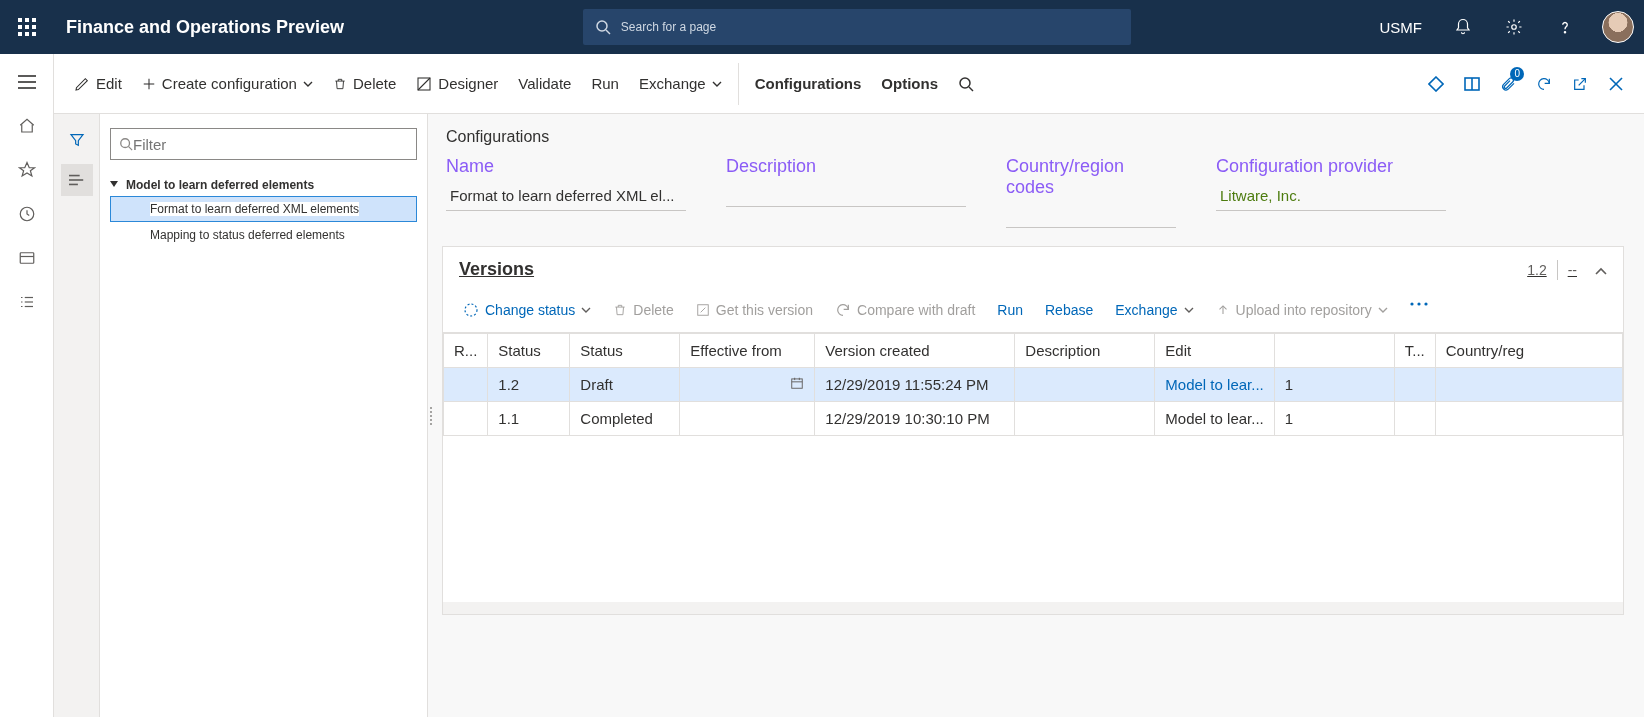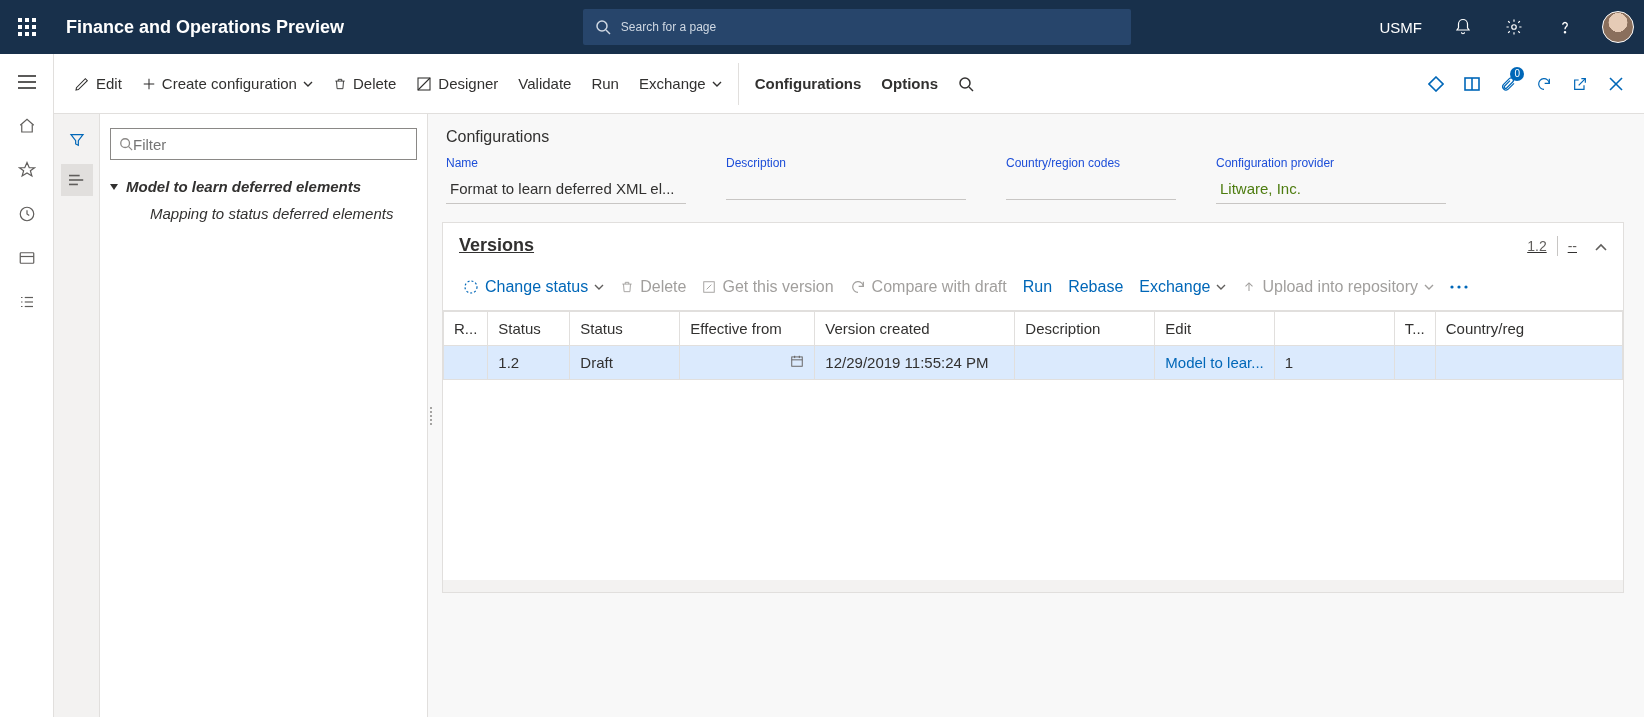--- a/index.html
+++ b/index.html
@@ -36,47 +36,47 @@
   
   .content-row { flex:1; display:flex; overflow:hidden; }
 
   .view-strip { width: 46px; background:#f3f2f1; display:flex; flex-direction:column; align-items:center; border-right:1px solid #e1dfdd; padding-top:6px; }
   .view-strip .vbtn { width:32px; height:32px; margin:4px 0; display:flex; align-items:center; justify-content:center; cursor:pointer; color:#0067b8; }
   .view-strip .vbtn.active { background:#e1dfdd; color:#605e5c; }
 
   .tree-pane { width: 328px; border-right:1px solid #e1dfdd; background:#fff; display:flex; flex-direction:column; padding:14px 10px 0 10px; }
   .filter-input { border:1px solid #8a8886; height:32px; display:flex; align-items:center; padding:0 8px; color:#605e5c; }
   .filter-input input { border:0; outline:0; font-size:15px; flex:1; background:transparent; }
-  .tree { margin-top:14px; font-size:15px;font-style:italic; }
+  .tree { margin-top:14px; font-size:12px; }
   .tree-root { display:flex; align-items:center; gap:6px; font-weight:600; padding:4px 0 4px 0; cursor:pointer; }
   .tree-root .tri { width:10px; display:inline-block; }
   .tree-child { padding:6px 0 6px 40px; cursor:pointer; }
   .tree-child.selected { background:#cfe3fb; border:1px solid #2b88d8; padding-left:39px; padding-top:5px; padding-bottom:5px;}
   .tree-child.selected span { background:#fff; }
 
   .detail-pane { flex:1; background:#f8f8f8; overflow:auto; padding: 14px 20px 20px 14px; position:relative; }
 
   .splitter-handle { position:absolute; left:0; top:50%; width:6px; height:38px; transform:translateY(-50%); display:flex; flex-direction:column; gap:2px; align-items:center; justify-content:center; cursor:col-resize; }
   .splitter-handle span{ width:2px; height:2px; background:#8a8886; border-radius:50%; }
 
   .hdr-title { font-size:16px; color:#323130; margin-bottom:10px; margin-left:4px; }
   .field-row { display:flex; gap:40px; margin-left:4px; margin-bottom:18px; }
   .fld { display:flex; flex-direction:column; }
-  .fld label { font-size:12px; color:#1d4ed8; margin-bottom:6px; }
+  .fld label { font-size:18px; color:#8b5cf6; margin-bottom:6px; }
   .fld .val { border-bottom:1px solid #c8c6c4; padding:4px 2px 6px 4px; min-height:24px; font-size:15px; white-space:nowrap; overflow:hidden; text-overflow:ellipsis; }
   .fld .val.link { color:#4d7c0f; cursor:pointer; }
 
   .card { background:#fff; border:1px solid #e1dfdd; margin-bottom:22px; }
   .card-hdr { display:flex; align-items:center; padding:12px 16px; font-size:18px; font-weight:600;text-decoration:underline; }
   .card-hdr .grow { flex:1; }
   .card-hdr .meta { font-size:14px; font-weight:400; color:#605e5c; padding:0 10px; }
   .card-hdr .divider { width:1px; height:20px; background:#c8c6c4; }
   .card-hdr .chev { cursor:pointer; color:#605e5c; padding-left:8px; }
 
-  .actionbar { display:flex; align-items:center; padding:6px 12px 10px 12px; font-size:16px; }
+  .actionbar { display:flex; align-items:flex-start; gap:6px; padding:6px 12px 10px 12px; font-size:14px; }
   .abtn { display:flex; align-items:center; gap:6px; padding:4px 8px; cursor:pointer; }
   .abtn.blue { color:#0067b8; }
   .abtn.grey { color:#a19f9d; }
 
   table.grid { width:100%; border-collapse:collapse; font-size:15px; }
   table.grid th { text-align:left; font-weight:400; color:#323130; border:1px solid #e1dfdd; padding:8px 10px; background:#fff; white-space:nowrap; overflow:hidden; text-overflow:ellipsis; }
   table.grid th:first-child { width:28px; }
   table.grid td { border:1px solid #e1dfdd; padding:8px 10px; white-space:nowrap; overflow:hidden; text-overflow:ellipsis; }
   table.grid tr.sel td { background:#dbeafd; }
   table.grid td.link { color:#0067b8; cursor:pointer; }
@@ -305,20 +305,23 @@
           <input placeholder="Filter" style="">
         </div>
         <div class="tree">
           <div class="tree-root">
             <span class="tri">
               <svg width="8" height="8" viewBox="0 0 8 8">
                   <path d="M0 0h8L4 6z" fill="#323130"></path>
                 </svg>
             </span>
             <span>Model to learn deferred elements</span>
+          </div>
+          <div class="tree-child selected">
+            <span>Format to learn deferred XML elements</span>
           </div>
           <div class="tree-child">
             <span>Mapping to status deferred elements</span>
           </div>
         </div>
       </div>
 
       <div class="detail-pane">
         <div class="splitter-handle">
           <span></span>
@@ -453,20 +456,32 @@
                             <line x1="16" y1="3" x2="16" y2="7"></line>
                           </svg></span>
                       </td>
                   <td>12/29/2019 11:55:24 PM</td>
                   <td></td>
                   <td class="link">Model to lear...</td>
                   <td>1</td>
                   <td></td>
                   <td></td>
                 </tr>
+                <tr>
+                  <td></td>
+                  <td>1.1</td>
+                  <td>Completed</td>
+                  <td></td>
+                  <td>12/29/2019 10:30:10 PM</td>
+                  <td></td>
+                  <td>Model to lear...</td>
+                  <td>1</td>
+                  <td></td>
+                  <td></td>
+                </tr>
               </tbody>
             </table>
            </div>
           </div>
           <div class="scroll-stub"></div>
         </div>
 
 
       </div>
     </div>

